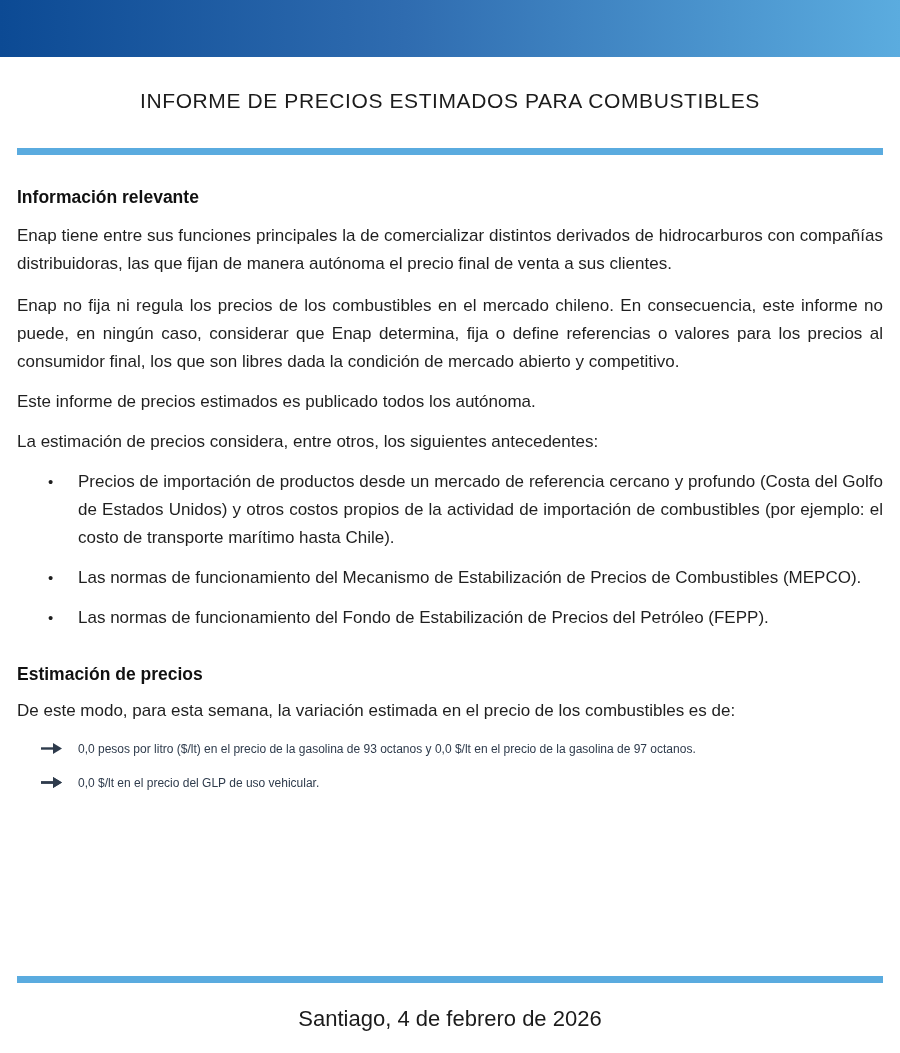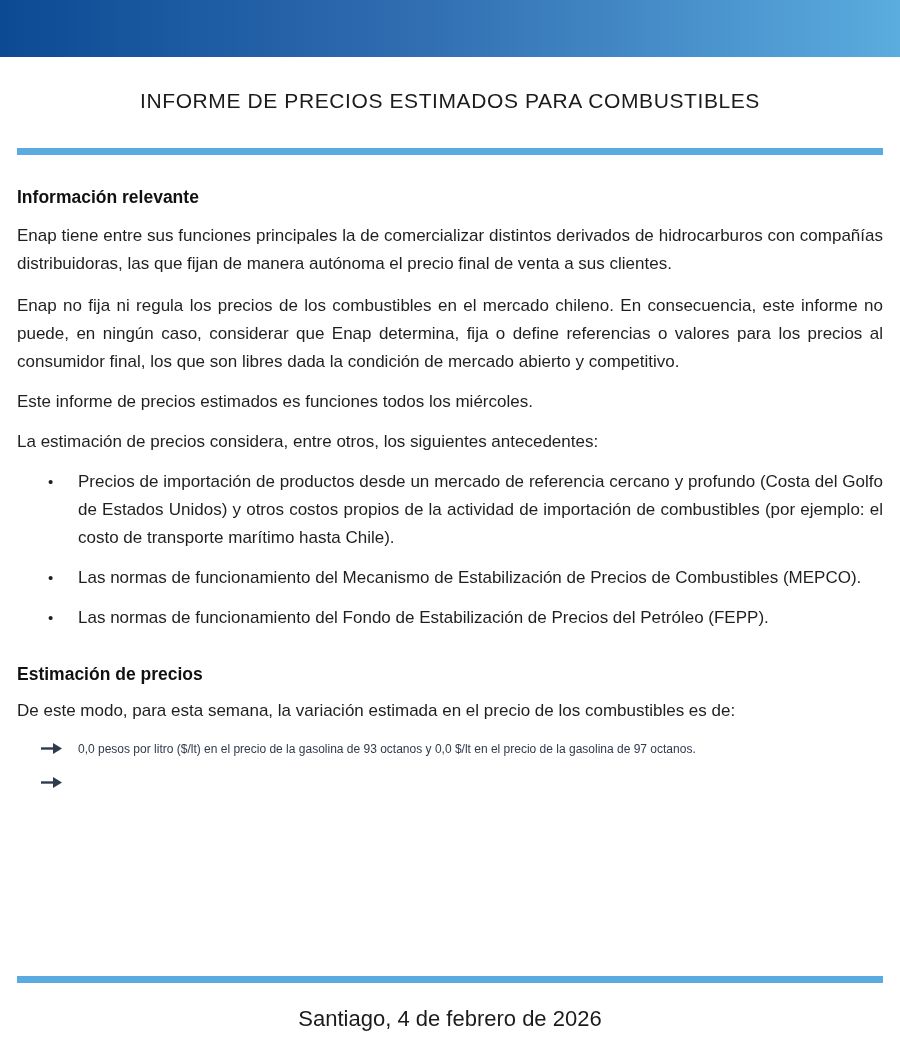--- a/index.html
+++ b/index.html
@@ -120,21 +120,21 @@
   <h1 class="doc-title">INFORME DE PRECIOS ESTIMADOS PARA COMBUSTIBLES</h1>
 
   <div class="accent-rule"></div>
 
   <h2 class="section-heading">Información relevante</h2>
 
   <p class="body-par">Enap tiene entre sus funciones principales la de comercializar distintos derivados de hidrocarburos con compañías distribuidoras, las que fijan de manera autónoma el precio final de venta a sus clientes.</p>
 
   <p class="body-par">Enap no fija ni regula los precios de los combustibles en el mercado chileno. En consecuencia, este informe no puede, en ningún caso, considerar que Enap determina, fija o define referencias o valores para los precios al consumidor final, los que son libres dada la condición de mercado abierto y competitivo.</p>
 
-  <p class="plain-par">Este informe de precios estimados es funciones todos los miércoles.</p>
+  <p class="plain-par">Este informe de precios estimados es publicado todos los autónoma.</p>
 
   <p class="plain-par">La estimación de precios considera, entre otros, los siguientes antecedentes:</p>
 
   <ul class="dot-list">
     <li>
       <span class="dot">•</span>
       <span>Precios de importación de productos desde un mercado de referencia cercano y profundo (Costa del Golfo de Estados Unidos) y otros costos propios de la actividad de importación de combustibles (por ejemplo: el costo de transporte marítimo hasta Chile).</span>
     </li>
     <li>
       <span class="dot">•</span>
@@ -157,20 +157,27 @@
         <path d="M12 1 L21 6.5 L12 12 Z" fill="#2e3b4c"></path>
       </svg>
       <span>0,0 pesos por litro ($/lt) en el precio de la gasolina de 93 octanos y 0,0 $/lt en el precio de la gasolina de 97 octanos.</span>
     </li>
     <li>
       <svg class="arrow" viewBox="0 0 22 13">
         <line x1="0" y1="6.5" x2="13" y2="6.5" stroke="#2e3b4c" stroke-width="2.4"></line>
         <path d="M12 1 L21 6.5 L12 12 Z" fill="#2e3b4c"></path>
       </svg>
     </li>
+    <li>
+      <svg class="arrow" viewBox="0 0 22 13">
+        <line x1="0" y1="6.5" x2="13" y2="6.5" stroke="#2e3b4c" stroke-width="2.4"></line>
+        <path d="M12 1 L21 6.5 L12 12 Z" fill="#2e3b4c"></path>
+      </svg>
+      <span>0,0 $/lt en el precio del GLP de uso vehicular.</span>
+    </li>
   </ul>
 
 </div>
 
 <div class="footer">
   <div class="accent-rule-bottom"></div>
   <div class="dateline">Santiago, 4 de febrero de 2026</div>
 </div>
 
 </body></html>

